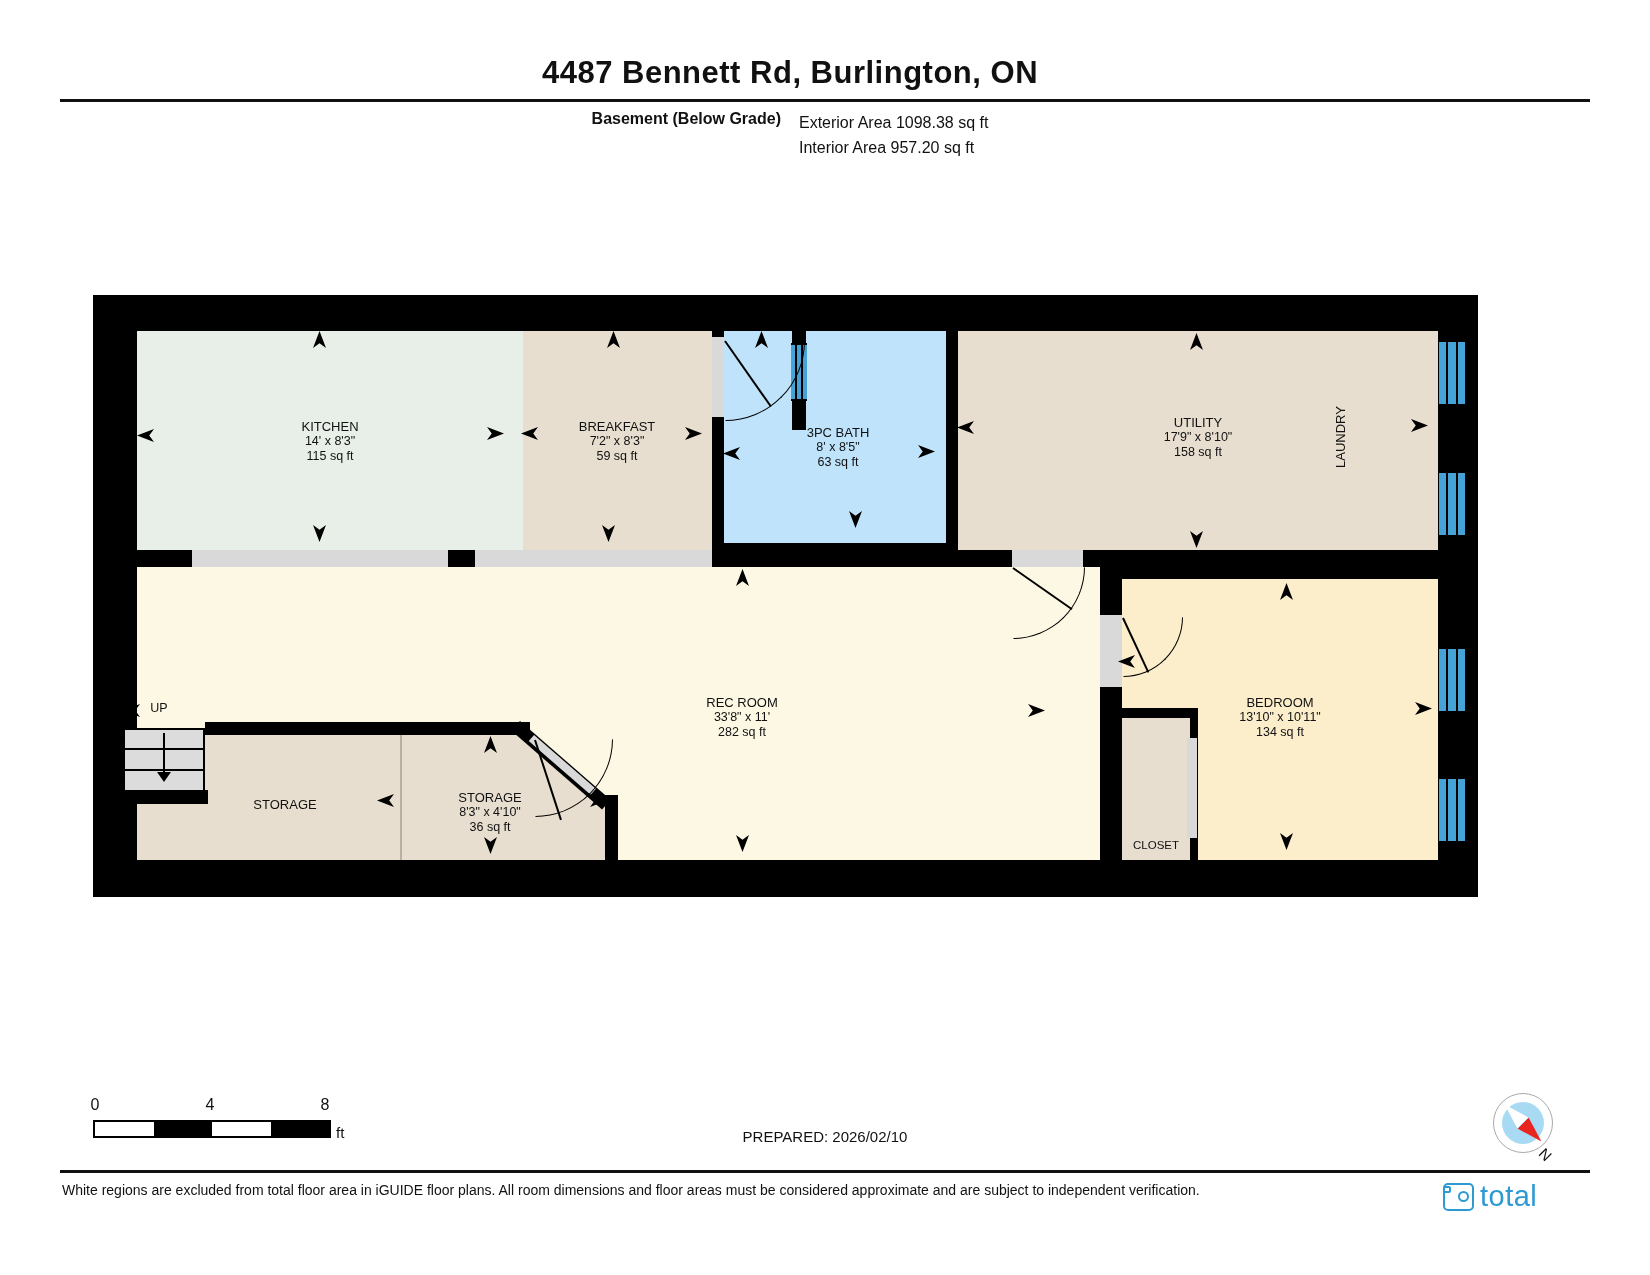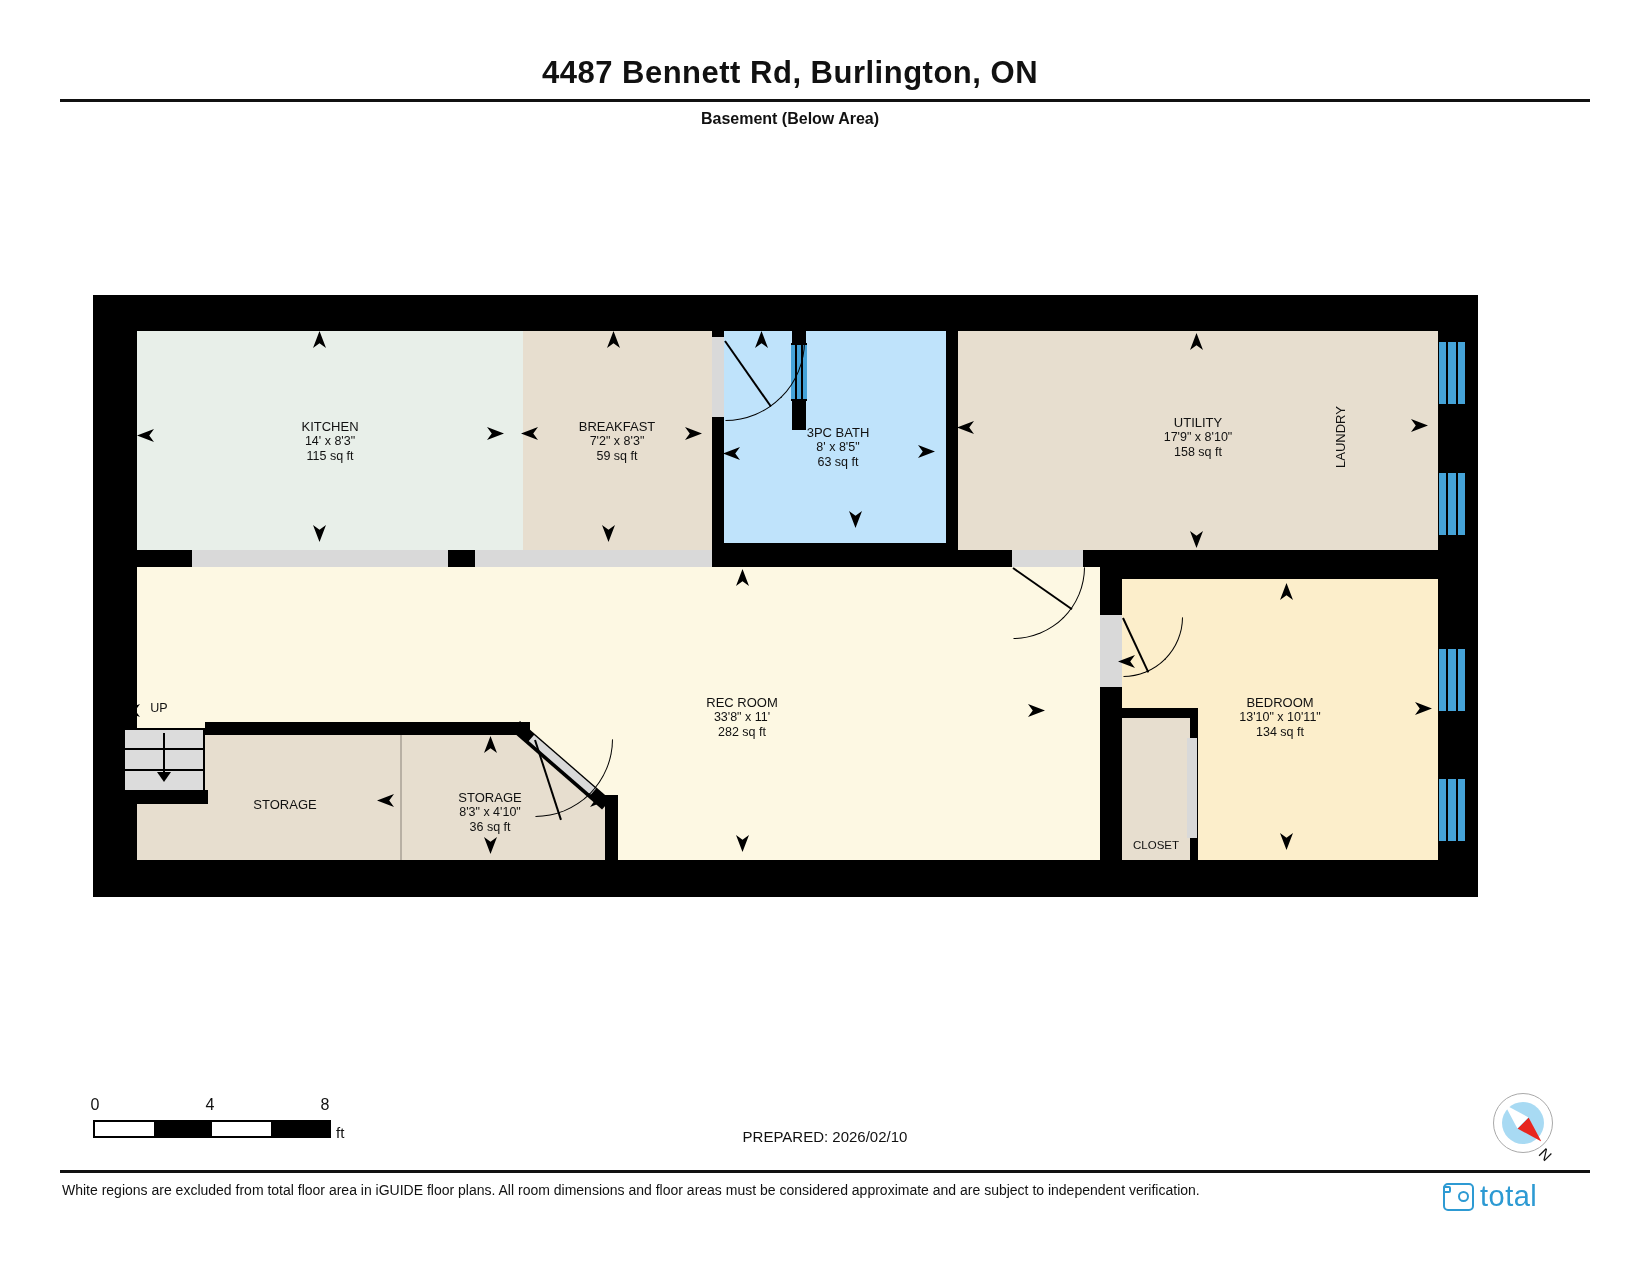--- a/index.html
+++ b/index.html
@@ -69,21 +69,25 @@
              border:2.5px solid #2d9ad3;border-radius:50%;box-sizing:border-box;}
   .cam .notch{position:absolute;left:-2.5px;top:1.5px;width:8px;height:7px;background:#fff;
               border:2.5px solid #2d9ad3;border-radius:2px;box-sizing:border-box;}
 </style>
 </head>
 <body>
 
 <div class="hdr-title">4487 Bennett Rd, Burlington, ON</div>
 <div class="rule" style="top:99px;"></div>
 <div class="subhdr">
-  <span class="fl">Basement (Below Area)</span>
+  <span class="fl">Basement (Below Grade)</span>
+  <span class="areas">
+    <div>Exterior Area 1098.38 sq ft</div>
+    <div>Interior Area 957.20 sq ft</div>
+  </span>
 </div>
 
 <div class="plan">
 
   <div class="room" style="left:44px;top:36px;width:386px;height:219px;background:#e8efe9;"></div>
   <div class="room" style="left:430px;top:36px;width:189px;height:219px;background:#e7decf;"></div>
   <div class="room" style="left:631px;top:36px;width:222px;height:212px;background:#bfe3fb;"></div>
   <div class="room" style="left:865px;top:36px;width:480px;height:219px;background:#e7decf;"></div>
   <div class="room" style="left:44px;top:272px;width:963px;height:293px;background:#fdf8e3;"></div>
   <div class="room" style="left:1029px;top:284px;width:316px;height:281px;background:#fceecb;"></div>

